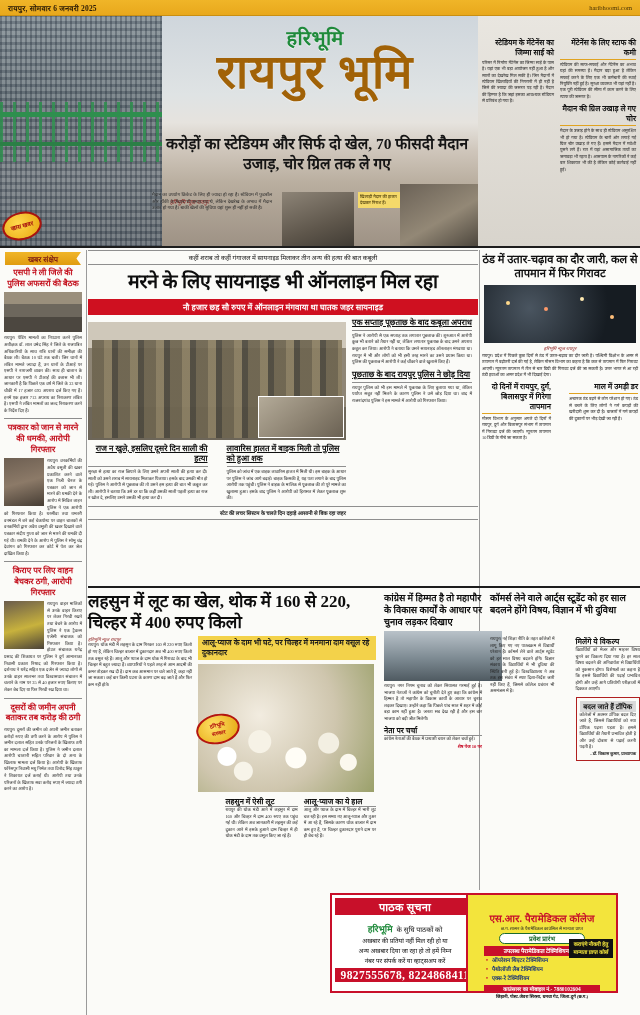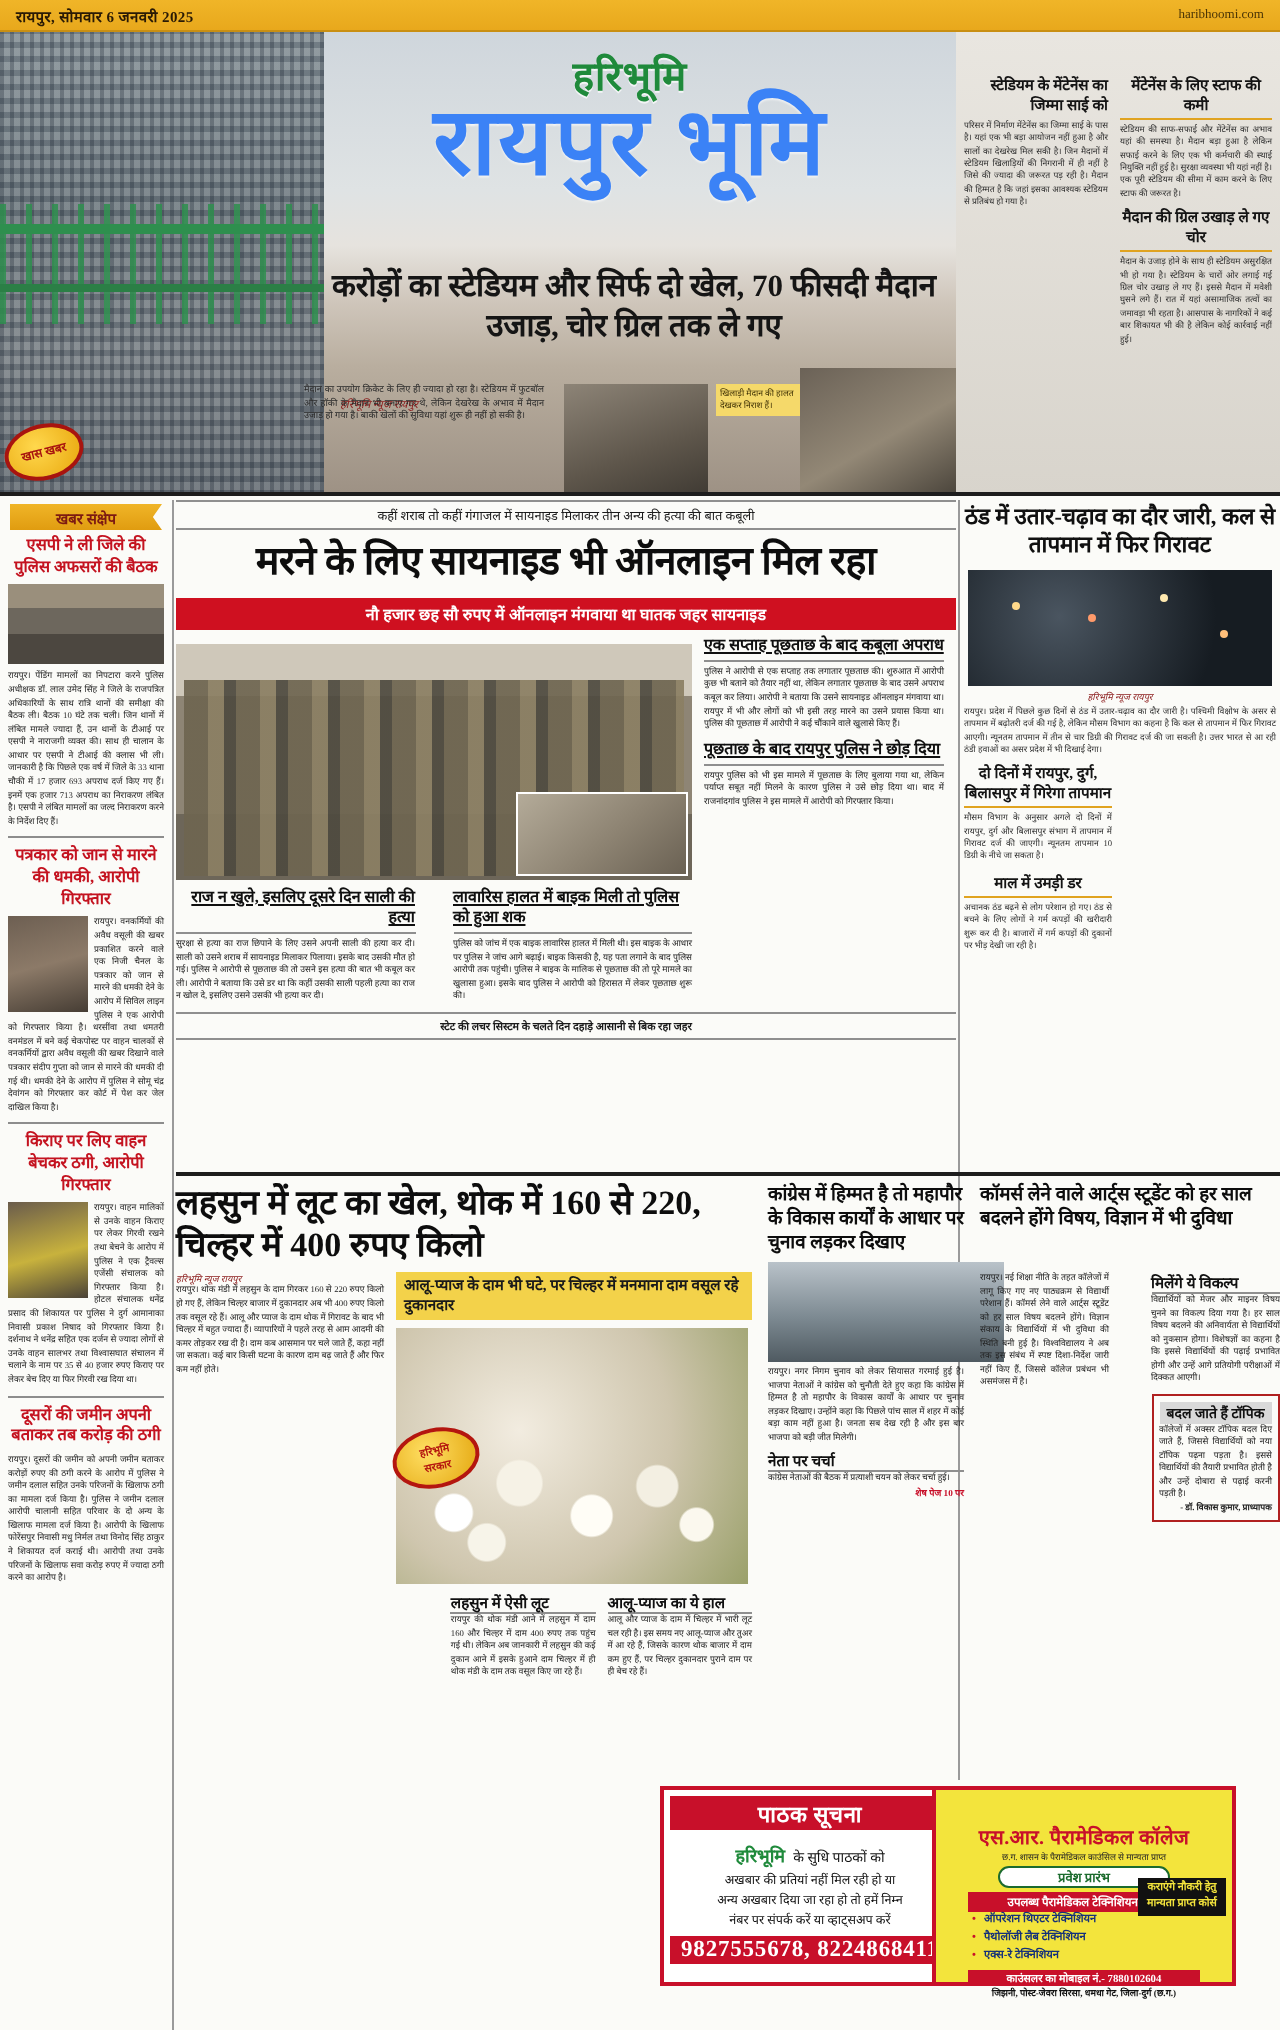--- a/index.html
+++ b/index.html
@@ -52,21 +52,21 @@
     background:linear-gradient(180deg,#e9e6e0,#d8d4cc);
   }
   .logo-block{
     position:absolute; left:150px; top:8px; width:330px; text-align:center;
   }
   .logo-hari{
     font-size:20px; font-weight:bold; color:#1f8a3b; letter-spacing:.5px;
     text-shadow:0 1px 0 rgba(255,255,255,.7);
   }
   .logo-main{
-    font-size:47px; font-weight:bold; color:#3b82f6; line-height:.98;
+    font-size:47px; font-weight:bold; color:#a16207; line-height:.98;
     letter-spacing:1px; margin-top:-2px;
     text-shadow:0 1px 1px rgba(255,255,255,.55);
   }
   .mast-head-line{
     position:absolute; left:152px; top:118px; width:330px;
     font-size:15.5px; font-weight:bold; line-height:1.32; color:#151515;
     text-align:center;
   }
   .byline-mast{ position:absolute; left:170px; top:182px; font-size:5.5px; color:#8a1a1a; font-style:italic;}
   .mast-caption{
@@ -92,21 +92,21 @@
     font-size:6px; font-weight:bold; color:#a8140f; transform:rotate(-14deg);
   }
 
   
   .mr-col{ position:absolute; left:482px; top:22px; width:72px; }
   .mr-col2{ position:absolute; left:560px; top:22px; width:76px; }
   .mini-head{
     font-size:7.6px; font-weight:bold; line-height:1.3; color:#141414;
     text-align:right; margin-bottom:2px;
   }
-  .mini-head.left{ text-align:center; }
+  .mini-head.left{ text-align:right; }
   .mini-head.bar{ border-bottom:1.6px solid #e0a320; padding-bottom:1px; }
   .mini-body{ font-size:4.3px; line-height:1.5; color:#2b2b2b; text-align:justify; }
 
   
   .hr-thick{ position:absolute; background:#1d1d1d; }
 
   
   .sidebar{ position:absolute; left:0; top:250px; width:86px; height:765px; padding:0 4px; }
   .flag-khabar{
     width:76px; height:13px; margin:2px auto 3px auto;
@@ -366,21 +366,21 @@
     </div>
 
     <div class="strip-note">स्टेट की लचर सिस्टम के चलते दिन दहाड़े आसानी से बिक रहा जहर</div>
   </div>
 
   <div class="weather">
     <div class="w-head">ठंड में उतार-चढ़ाव का दौर जारी, कल से तापमान में फिर गिरावट</div>
     <div class="w-photo"></div>
     <div class="cap-it">हरिभूमि न्यूज  रायपुर</div>
     <div class="mini-body" style="margin-top:2px;">रायपुर। प्रदेश में पिछले कुछ दिनों से ठंड में उतार-चढ़ाव का दौर जारी है। पश्चिमी विक्षोभ के असर से तापमान में बढ़ोतरी दर्ज की गई है, लेकिन मौसम विभाग का कहना है कि कल से तापमान में फिर गिरावट आएगी। न्यूनतम तापमान में तीन से चार डिग्री की गिरावट दर्ज की जा सकती है। उत्तर भारत से आ रही ठंडी हवाओं का असर प्रदेश में भी दिखाई देगा।</div>
-    <div style="display:flex; gap:5px; margin-top:4px;flex-direction:column;">
+    <div style="display:flex; gap:18px; margin-top:4px;">
       <div style="width:74px;">
         <div class="mini-head left bar">दो दिनों में रायपुर, दुर्ग, बिलासपुर में गिरेगा तापमान</div>
         <div class="mini-body">मौसम विभाग के अनुसार अगले दो दिनों में रायपुर, दुर्ग और बिलासपुर संभाग में तापमान में गिरावट दर्ज की जाएगी। न्यूनतम तापमान 10 डिग्री के नीचे जा सकता है।</div>
       </div>
       <div style="width:74px;">
         <div class="mini-head left bar">माल में उमड़ी डर</div>
         <div class="mini-body">अचानक ठंड बढ़ने से लोग परेशान हो गए। ठंड से बचने के लिए लोगों ने गर्म कपड़ों की खरीदारी शुरू कर दी है। बाजारों में गर्म कपड़ों की दुकानों पर भीड़ देखी जा रही है।</div>
       </div>
     </div>
   </div>

